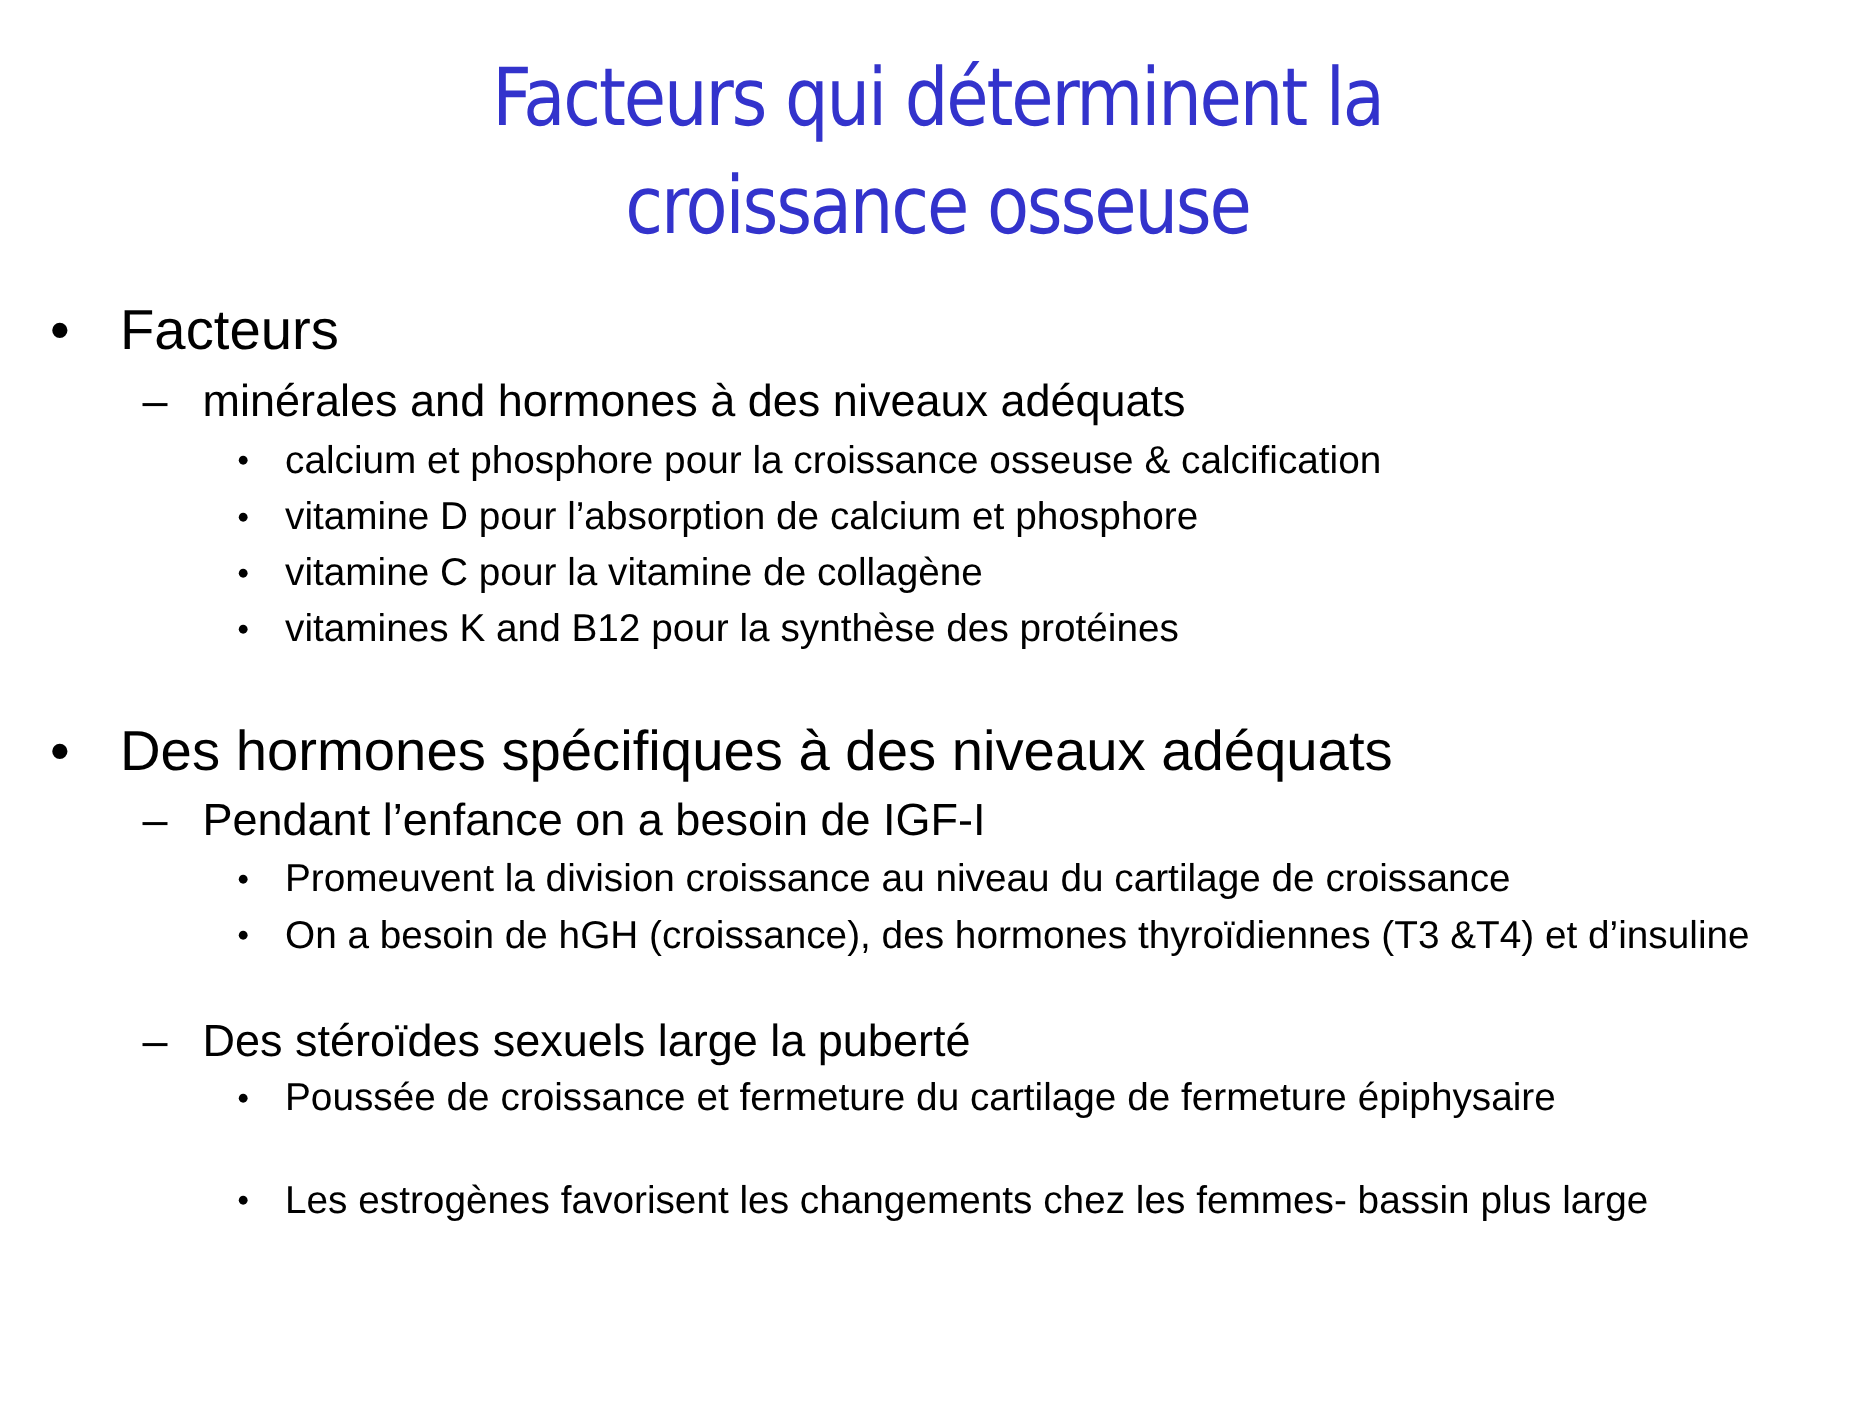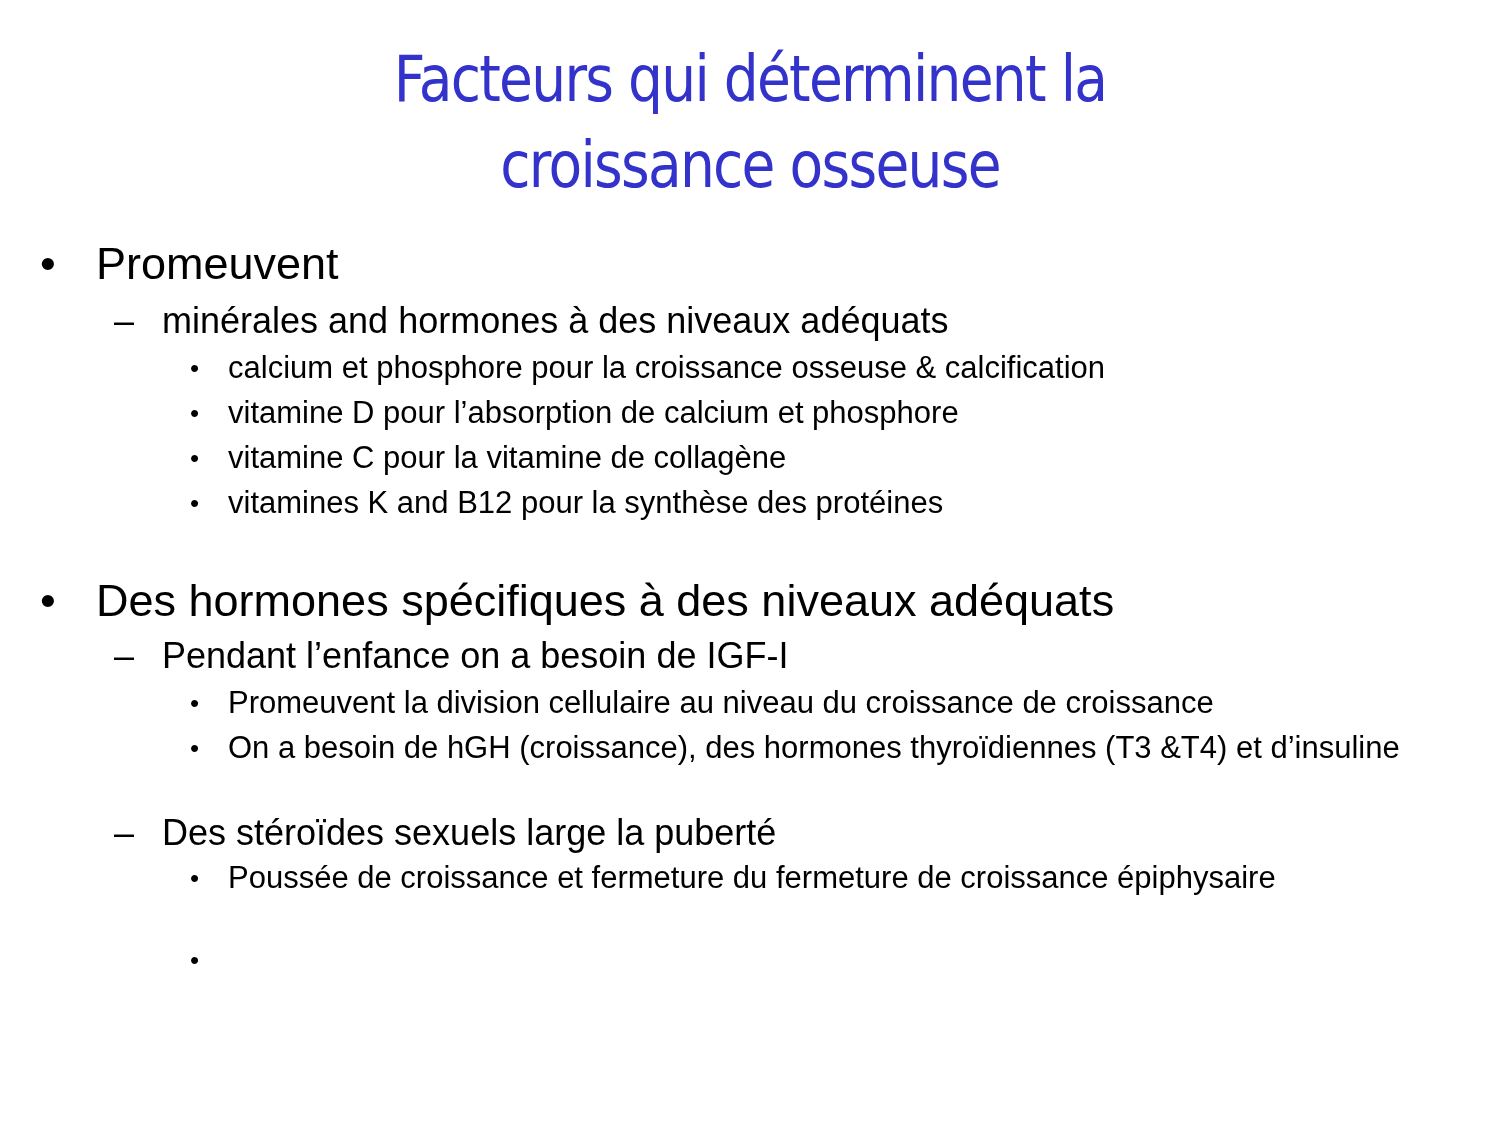--- a/index.html
+++ b/index.html
@@ -47,21 +47,21 @@
 <body>
 
 <div>
   <h1 class="slide-title" style="margin:0;font-weight:normal;">
     <span class="title-line">Facteurs qui déterminent la</span>
     <span class="title-line">croissance osseuse</span>
   </h1>
 
   <div class="item lvl1" style="top:238px;">
     <span class="marker">•</span>
-    <span>Promeuvent</span>
+    <span>Facteurs</span>
   </div>
   <div class="item lvl2" style="top:300px;">
     <span class="marker">–</span>
     <span>minérales and hormones à des niveaux adéquats</span>
   </div>
   <div class="item lvl3" style="top:350px;">
     <span class="marker">•</span>
     <span>calcium et phosphore pour la croissance osseuse &amp; calcification</span>
   </div>
   <div class="item lvl3" style="top:395px;">
@@ -80,30 +80,31 @@
   <div class="item lvl1" style="top:575px;">
     <span class="marker">•</span>
     <span>Des hormones spécifiques à des niveaux adéquats</span>
   </div>
   <div class="item lvl2" style="top:635px;">
     <span class="marker">–</span>
     <span>Pendant l’enfance on a besoin de IGF-I</span>
   </div>
   <div class="item lvl3" style="top:685px;">
     <span class="marker">•</span>
-    <span>Promeuvent la division cellulaire au niveau du croissance de croissance</span>
+    <span>Promeuvent la division croissance au niveau du cartilage de croissance</span>
   </div>
   <div class="item lvl3 wrap" style="top:730px;">
     <span class="marker">•</span>
     <span>On a besoin de hGH (croissance), des hormones thyroïdiennes (T3 &amp;T4) et d’insuline</span>
   </div>
   <div class="item lvl2" style="top:812px;">
     <span class="marker">–</span>
     <span>Des stéroïdes sexuels large la puberté</span>
   </div>
   <div class="item lvl3 wrap" style="top:860px;width:1080px;">
     <span class="marker">•</span>
-    <span>Poussée de croissance et fermeture du fermeture de croissance épiphysaire</span>
+    <span>Poussée de croissance et fermeture du cartilage de fermeture épiphysaire</span>
   </div>
   <div class="item lvl3 wrap" style="top:942px;">
     <span class="marker">•</span>
+    <span>Les estrogènes favorisent les changements chez les femmes- bassin plus large</span>
   </div>
 </div>
 
 </body></html>

